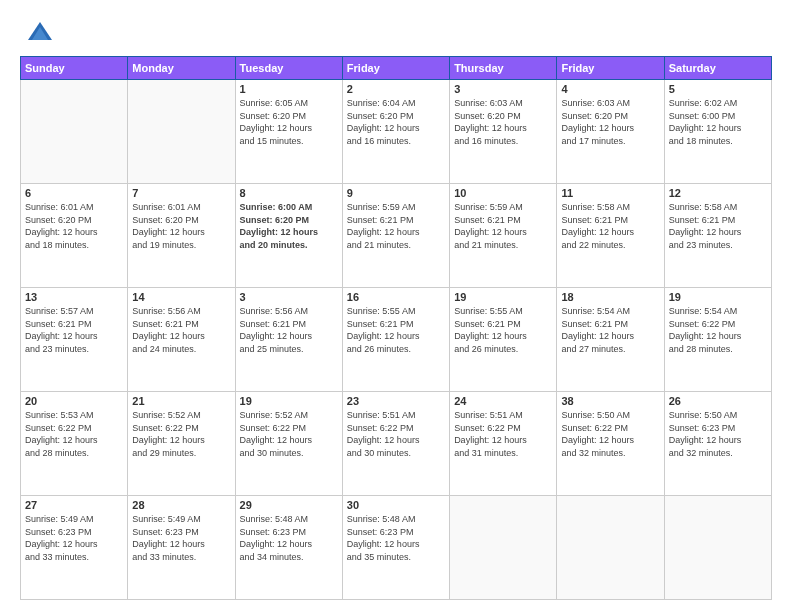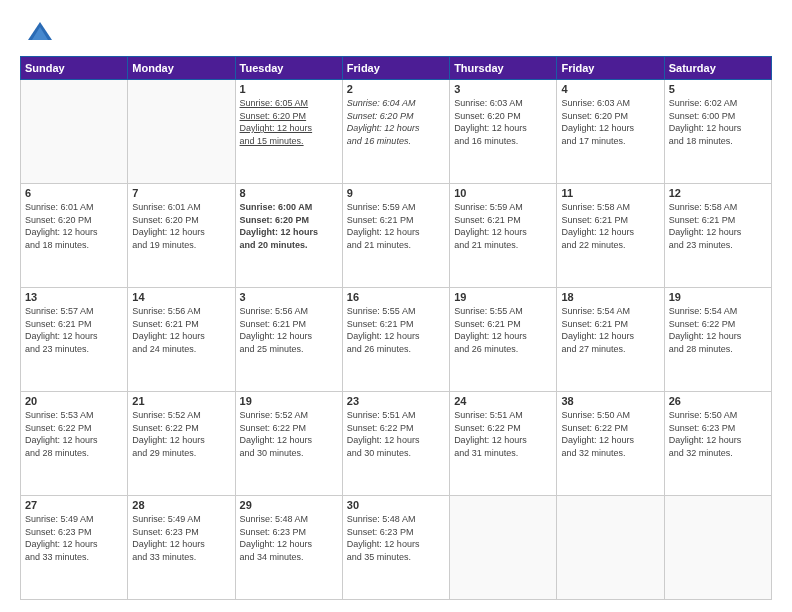--- a/index.html
+++ b/index.html
@@ -63,21 +63,21 @@
       color: #555;
     }
     .calendar {
       flex: 1;
       border: 1px solid #ccc;
       border-collapse: collapse;
       width: 100%;
       table-layout: fixed;
     }
     .calendar th {
-      background-color: #4c1d95;
+      background-color: #8b5cf6;
       color: #fff;
       font-size: 11px;
       font-weight: bold;
       padding: 5px 4px;
       text-align: left;
       border: 1px solid #1a5ba5;
     }
     .calendar td {
       border: 1px solid #ccc;
       vertical-align: top;
@@ -135,28 +135,28 @@
           <th>Friday</th>
           <th>Saturday</th>
         </tr>
     </thead>
     <tbody id="calendar-body">
     <tr>
           <td class="empty"></td>
           <td class="empty"></td>
           <td>
             <span class="day-number">1</span>
-            <div class="day-info" style="white-space: pre-line; text-decoration: underline;">Sunrise: 6:05 AM
+            <div class="day-info" style="white-space: pre-line;">Sunrise: 6:05 AM
 Sunset: 6:20 PM
 Daylight: 12 hours
 and 15 minutes.</div>
           </td>
           <td>
             <span class="day-number">2</span>
-            <div class="day-info" style="white-space: pre-line; font-style: italic;">Sunrise: 6:04 AM
+            <div class="day-info" style="white-space: pre-line;">Sunrise: 6:04 AM
 Sunset: 6:20 PM
 Daylight: 12 hours
 and 16 minutes.</div>
           </td>
           <td>
             <span class="day-number">3</span>
             <div class="day-info" style="white-space: pre-line;">Sunrise: 6:03 AM
 Sunset: 6:20 PM
 Daylight: 12 hours
 and 16 minutes.</div>

